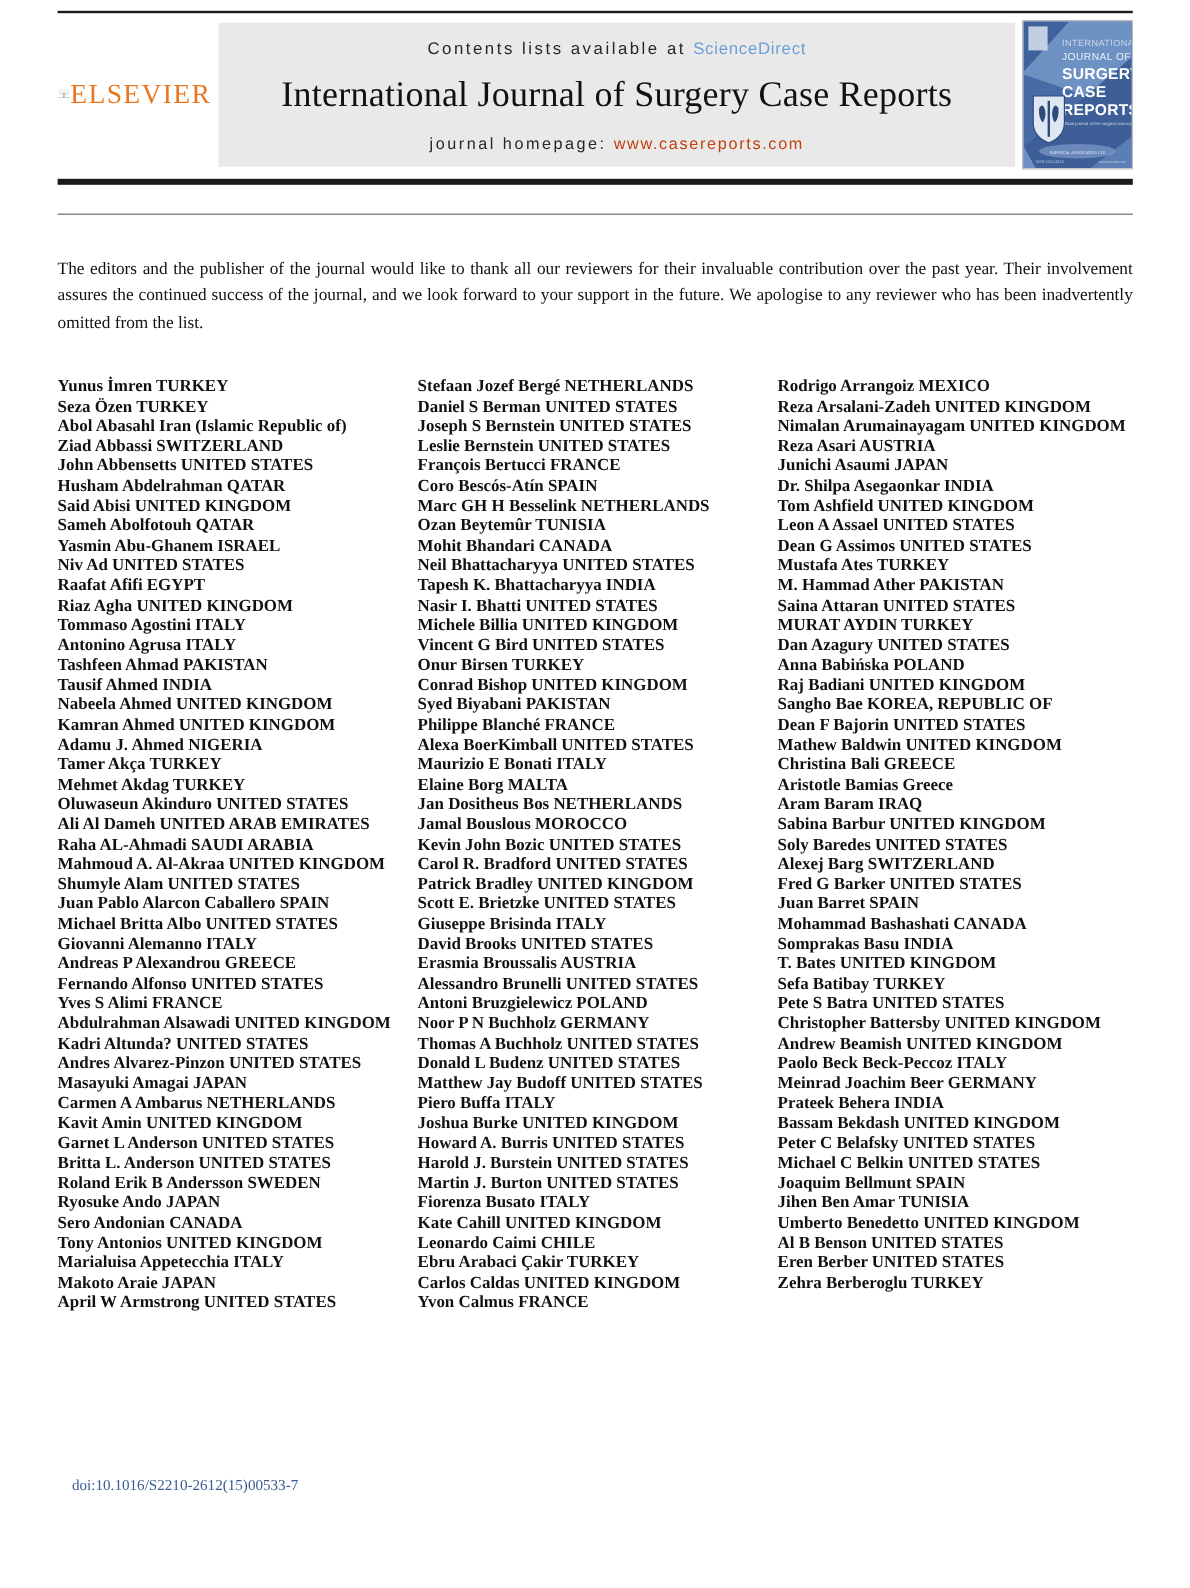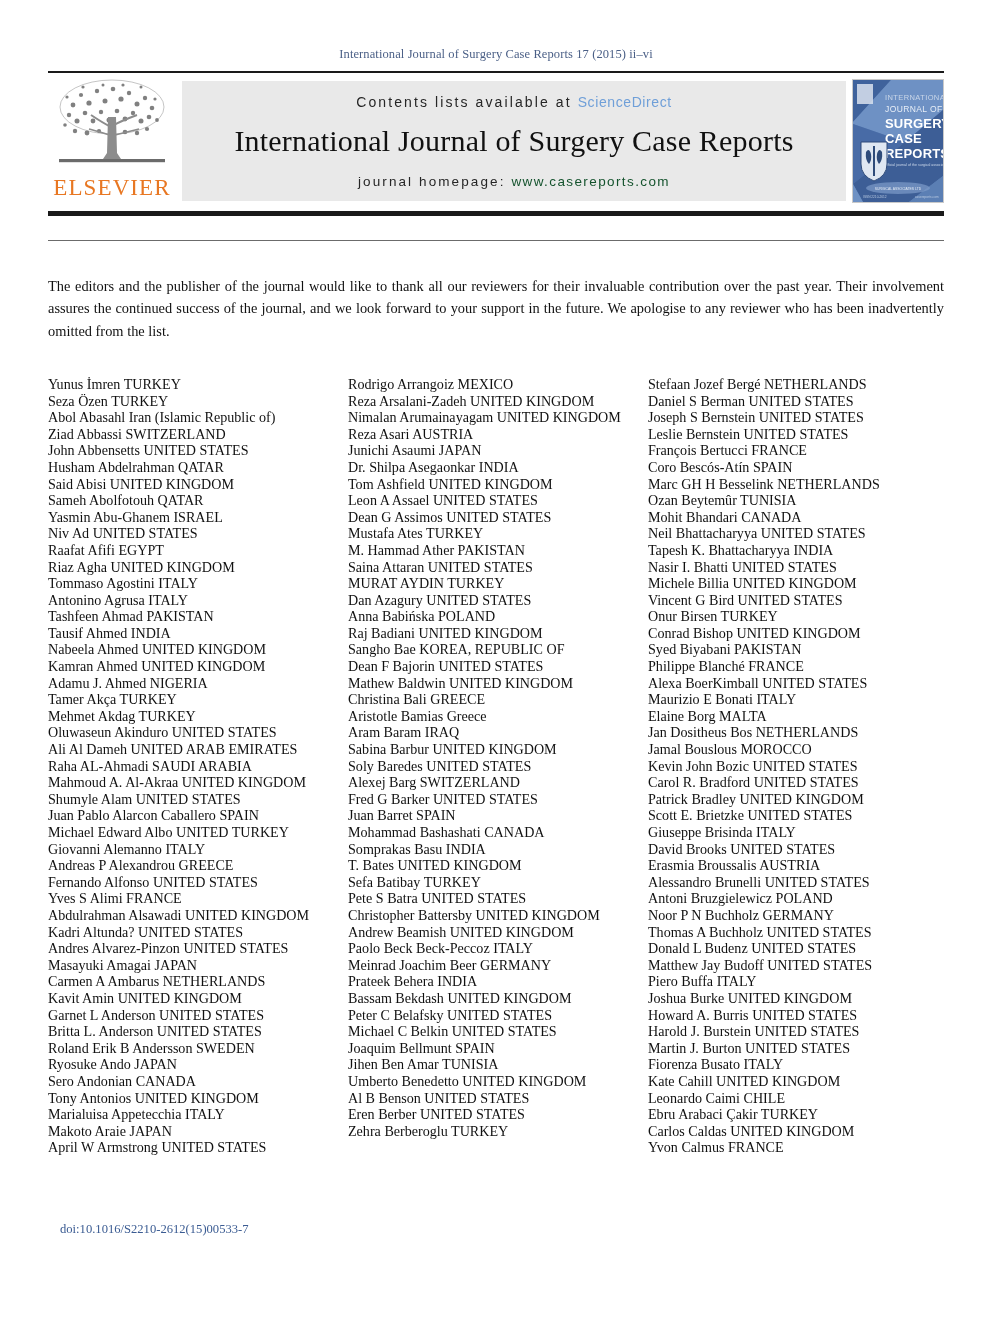--- a/index.html
+++ b/index.html
@@ -43,23 +43,23 @@
     margin: 0 48px;
     display: flex;
     align-items: stretch;
     height: 128px;
     padding-top: 4px;
   }
   .elsevier-logo {
     width: 128px;
     flex: 0 0 128px;
     display: flex;
-    flex-direction: column;
+    flex-direction: row;
     align-items: center;
-    justify-content: flex-start;
+    justify-content: space-between;
     padding-bottom: 2px;
   }
   .tree-svg { display:block; }
   .elsevier-word {
     font-family: "Liberation Serif", "DejaVu Serif", serif;
     color: #E87722;
     font-size: 23px;
     letter-spacing: 1.1px;
     line-height: 1;
     margin-top: 1px;
@@ -93,21 +93,21 @@
     letter-spacing: .2px;
     margin-bottom: 16px;
   }
   .banner-home {
     font-family: "Liberation Sans", "DejaVu Sans", sans-serif;
     font-size: 13.5px;
     letter-spacing: 2.1px;
     color: #262626;
   }
   .banner-home .url {
-    color: #14532d;
+    color: #c2410c;
     letter-spacing: 1.4px;
   }
 
   .cover-thumb {
     flex: 0 0 92px;
     width: 92px;
     align-self: center;
     height: 124px;
     border: 1px solid #c9c9c9;
     box-sizing: border-box;
@@ -143,20 +143,21 @@
     text-align: justify;
     color: #111;
     font-family: "Liberation Serif", "DejaVu Serif", serif;
   }
 
   
   .columns {
     margin: 34px 48px 0 48px;
     display: flex;
     gap: 0;
+    font-weight: bold;
   }
   .col {
     flex: 1 1 0;
     padding-right: 4px;
   }
   .col:nth-child(2) { padding-left: 4px; }
   .col:nth-child(3) { padding-left: 4px; }
   .name {
     font-size: 14.1px;
     line-height: 16.6px;
@@ -174,21 +175,20 @@
     font-size: 12.6px;
     color: #3a5b92;
     font-family: "Liberation Serif", "DejaVu Serif", serif;
   }
 </style>
 </head>
 <body>
 
 <div class="page">
 
-  <div class="running-head">International Journal of Surgery Case Reports 17 (2015) ii–vi</div>
 
   <div class="rule-top"></div>
 
   <div class="masthead">
 
     <div class="elsevier-logo">
       <svg class="tree-svg" width="118" height="98" viewBox="0 0 118 98">
         <g fill="#6b6b6b">
           <ellipse cx="59" cy="30" rx="52" ry="27" fill="none" stroke="#8a8a8a" stroke-width="0.5"></ellipse>
           <g opacity="0.85">
@@ -309,88 +309,40 @@
         <div class="name">Kamran Ahmed UNITED KINGDOM</div>
         <div class="name">Adamu J. Ahmed NIGERIA</div>
         <div class="name">Tamer Akça TURKEY</div>
         <div class="name">Mehmet Akdag TURKEY</div>
         <div class="name">Oluwaseun Akinduro UNITED STATES</div>
         <div class="name">Ali Al Dameh UNITED ARAB EMIRATES</div>
         <div class="name">Raha AL-Ahmadi SAUDI ARABIA</div>
         <div class="name">Mahmoud A. Al-Akraa UNITED KINGDOM</div>
         <div class="name">Shumyle Alam UNITED STATES</div>
         <div class="name">Juan Pablo Alarcon Caballero SPAIN</div>
-        <div class="name">Michael Edward Albo UNITED TURKEY</div>
+        <div class="name">Michael Britta Albo UNITED STATES</div>
         <div class="name">Giovanni Alemanno ITALY</div>
         <div class="name">Andreas P Alexandrou GREECE</div>
         <div class="name">Fernando Alfonso UNITED STATES</div>
         <div class="name">Yves S Alimi FRANCE</div>
         <div class="name wrap">Abdulrahman Alsawadi UNITED KINGDOM</div>
         <div class="name">Kadri Altunda? UNITED STATES</div>
         <div class="name wrap">Andres Alvarez-Pinzon UNITED STATES</div>
         <div class="name">Masayuki Amagai JAPAN</div>
         <div class="name">Carmen A Ambarus NETHERLANDS</div>
         <div class="name">Kavit Amin UNITED KINGDOM</div>
         <div class="name">Garnet L Anderson UNITED STATES</div>
         <div class="name">Britta L. Anderson UNITED STATES</div>
         <div class="name">Roland Erik B Andersson SWEDEN</div>
         <div class="name">Ryosuke Ando JAPAN</div>
         <div class="name">Sero Andonian CANADA</div>
         <div class="name">Tony Antonios UNITED KINGDOM</div>
         <div class="name">Marialuisa Appetecchia ITALY</div>
         <div class="name">Makoto Araie JAPAN</div>
         <div class="name">April W Armstrong UNITED STATES</div>
-      </div>
-    <div class="col">
-        <div class="name">Rodrigo Arrangoiz MEXICO</div>
-        <div class="name">Reza Arsalani-Zadeh UNITED KINGDOM</div>
-        <div class="name wrap">Nimalan Arumainayagam UNITED KINGDOM</div>
-        <div class="name">Reza Asari AUSTRIA</div>
-        <div class="name">Junichi Asaumi JAPAN</div>
-        <div class="name">Dr. Shilpa Asegaonkar INDIA</div>
-        <div class="name">Tom Ashfield UNITED KINGDOM</div>
-        <div class="name">Leon A Assael UNITED STATES</div>
-        <div class="name">Dean G Assimos UNITED STATES</div>
-        <div class="name">Mustafa Ates TURKEY</div>
-        <div class="name">M. Hammad Ather PAKISTAN</div>
-        <div class="name">Saina Attaran UNITED STATES</div>
-        <div class="name">MURAT AYDIN TURKEY</div>
-        <div class="name">Dan Azagury UNITED STATES</div>
-        <div class="name">Anna Babińska POLAND</div>
-        <div class="name">Raj Badiani UNITED KINGDOM</div>
-        <div class="name">Sangho Bae KOREA, REPUBLIC OF</div>
-        <div class="name">Dean F Bajorin UNITED STATES</div>
-        <div class="name">Mathew Baldwin UNITED KINGDOM</div>
-        <div class="name">Christina Bali GREECE</div>
-        <div class="name">Aristotle Bamias Greece</div>
-        <div class="name">Aram Baram IRAQ</div>
-        <div class="name">Sabina Barbur UNITED KINGDOM</div>
-        <div class="name">Soly Baredes UNITED STATES</div>
-        <div class="name">Alexej Barg SWITZERLAND</div>
-        <div class="name">Fred G Barker UNITED STATES</div>
-        <div class="name">Juan Barret SPAIN</div>
-        <div class="name">Mohammad Bashashati CANADA</div>
-        <div class="name">Somprakas Basu INDIA</div>
-        <div class="name">T. Bates UNITED KINGDOM</div>
-        <div class="name">Sefa Batibay TURKEY</div>
-        <div class="name">Pete S Batra UNITED STATES</div>
-        <div class="name wrap">Christopher Battersby UNITED KINGDOM</div>
-        <div class="name">Andrew Beamish UNITED KINGDOM</div>
-        <div class="name">Paolo Beck Beck-Peccoz ITALY</div>
-        <div class="name">Meinrad Joachim Beer GERMANY</div>
-        <div class="name">Prateek Behera INDIA</div>
-        <div class="name">Bassam Bekdash UNITED KINGDOM</div>
-        <div class="name">Peter C Belafsky UNITED STATES</div>
-        <div class="name">Michael C Belkin UNITED STATES</div>
-        <div class="name">Joaquim Bellmunt SPAIN</div>
-        <div class="name">Jihen Ben Amar TUNISIA</div>
-        <div class="name">Umberto Benedetto UNITED KINGDOM</div>
-        <div class="name">Al B Benson UNITED STATES</div>
-        <div class="name">Eren Berber UNITED STATES</div>
-        <div class="name">Zehra Berberoglu TURKEY</div>
       </div>
     <div class="col">
         <div class="name">Stefaan Jozef Bergé NETHERLANDS</div>
         <div class="name">Daniel S Berman UNITED STATES</div>
         <div class="name">Joseph S Bernstein UNITED STATES</div>
         <div class="name">Leslie Bernstein UNITED STATES</div>
         <div class="name">François Bertucci FRANCE</div>
         <div class="name">Coro Bescós-Atín SPAIN</div>
         <div class="name">Marc GH H Besselink NETHERLANDS</div>
         <div class="name">Ozan Beytemûr TUNISIA</div>
@@ -427,17 +379,65 @@
         <div class="name">Howard A. Burris UNITED STATES</div>
         <div class="name">Harold J. Burstein UNITED STATES</div>
         <div class="name">Martin J. Burton UNITED STATES</div>
         <div class="name">Fiorenza Busato ITALY</div>
         <div class="name">Kate Cahill UNITED KINGDOM</div>
         <div class="name">Leonardo Caimi CHILE</div>
         <div class="name">Ebru Arabaci Çakir TURKEY</div>
         <div class="name">Carlos Caldas UNITED KINGDOM</div>
         <div class="name">Yvon Calmus FRANCE</div>
       </div>
+    <div class="col">
+        <div class="name">Rodrigo Arrangoiz MEXICO</div>
+        <div class="name">Reza Arsalani-Zadeh UNITED KINGDOM</div>
+        <div class="name wrap">Nimalan Arumainayagam UNITED KINGDOM</div>
+        <div class="name">Reza Asari AUSTRIA</div>
+        <div class="name">Junichi Asaumi JAPAN</div>
+        <div class="name">Dr. Shilpa Asegaonkar INDIA</div>
+        <div class="name">Tom Ashfield UNITED KINGDOM</div>
+        <div class="name">Leon A Assael UNITED STATES</div>
+        <div class="name">Dean G Assimos UNITED STATES</div>
+        <div class="name">Mustafa Ates TURKEY</div>
+        <div class="name">M. Hammad Ather PAKISTAN</div>
+        <div class="name">Saina Attaran UNITED STATES</div>
+        <div class="name">MURAT AYDIN TURKEY</div>
+        <div class="name">Dan Azagury UNITED STATES</div>
+        <div class="name">Anna Babińska POLAND</div>
+        <div class="name">Raj Badiani UNITED KINGDOM</div>
+        <div class="name">Sangho Bae KOREA, REPUBLIC OF</div>
+        <div class="name">Dean F Bajorin UNITED STATES</div>
+        <div class="name">Mathew Baldwin UNITED KINGDOM</div>
+        <div class="name">Christina Bali GREECE</div>
+        <div class="name">Aristotle Bamias Greece</div>
+        <div class="name">Aram Baram IRAQ</div>
+        <div class="name">Sabina Barbur UNITED KINGDOM</div>
+        <div class="name">Soly Baredes UNITED STATES</div>
+        <div class="name">Alexej Barg SWITZERLAND</div>
+        <div class="name">Fred G Barker UNITED STATES</div>
+        <div class="name">Juan Barret SPAIN</div>
+        <div class="name">Mohammad Bashashati CANADA</div>
+        <div class="name">Somprakas Basu INDIA</div>
+        <div class="name">T. Bates UNITED KINGDOM</div>
+        <div class="name">Sefa Batibay TURKEY</div>
+        <div class="name">Pete S Batra UNITED STATES</div>
+        <div class="name wrap">Christopher Battersby UNITED KINGDOM</div>
+        <div class="name">Andrew Beamish UNITED KINGDOM</div>
+        <div class="name">Paolo Beck Beck-Peccoz ITALY</div>
+        <div class="name">Meinrad Joachim Beer GERMANY</div>
+        <div class="name">Prateek Behera INDIA</div>
+        <div class="name">Bassam Bekdash UNITED KINGDOM</div>
+        <div class="name">Peter C Belafsky UNITED STATES</div>
+        <div class="name">Michael C Belkin UNITED STATES</div>
+        <div class="name">Joaquim Bellmunt SPAIN</div>
+        <div class="name">Jihen Ben Amar TUNISIA</div>
+        <div class="name">Umberto Benedetto UNITED KINGDOM</div>
+        <div class="name">Al B Benson UNITED STATES</div>
+        <div class="name">Eren Berber UNITED STATES</div>
+        <div class="name">Zehra Berberoglu TURKEY</div>
+      </div>
   </div>
 
   <div class="doi">doi:10.1016/S2210-2612(15)00533-7</div>
 
 </div>
 
 </body></html>

